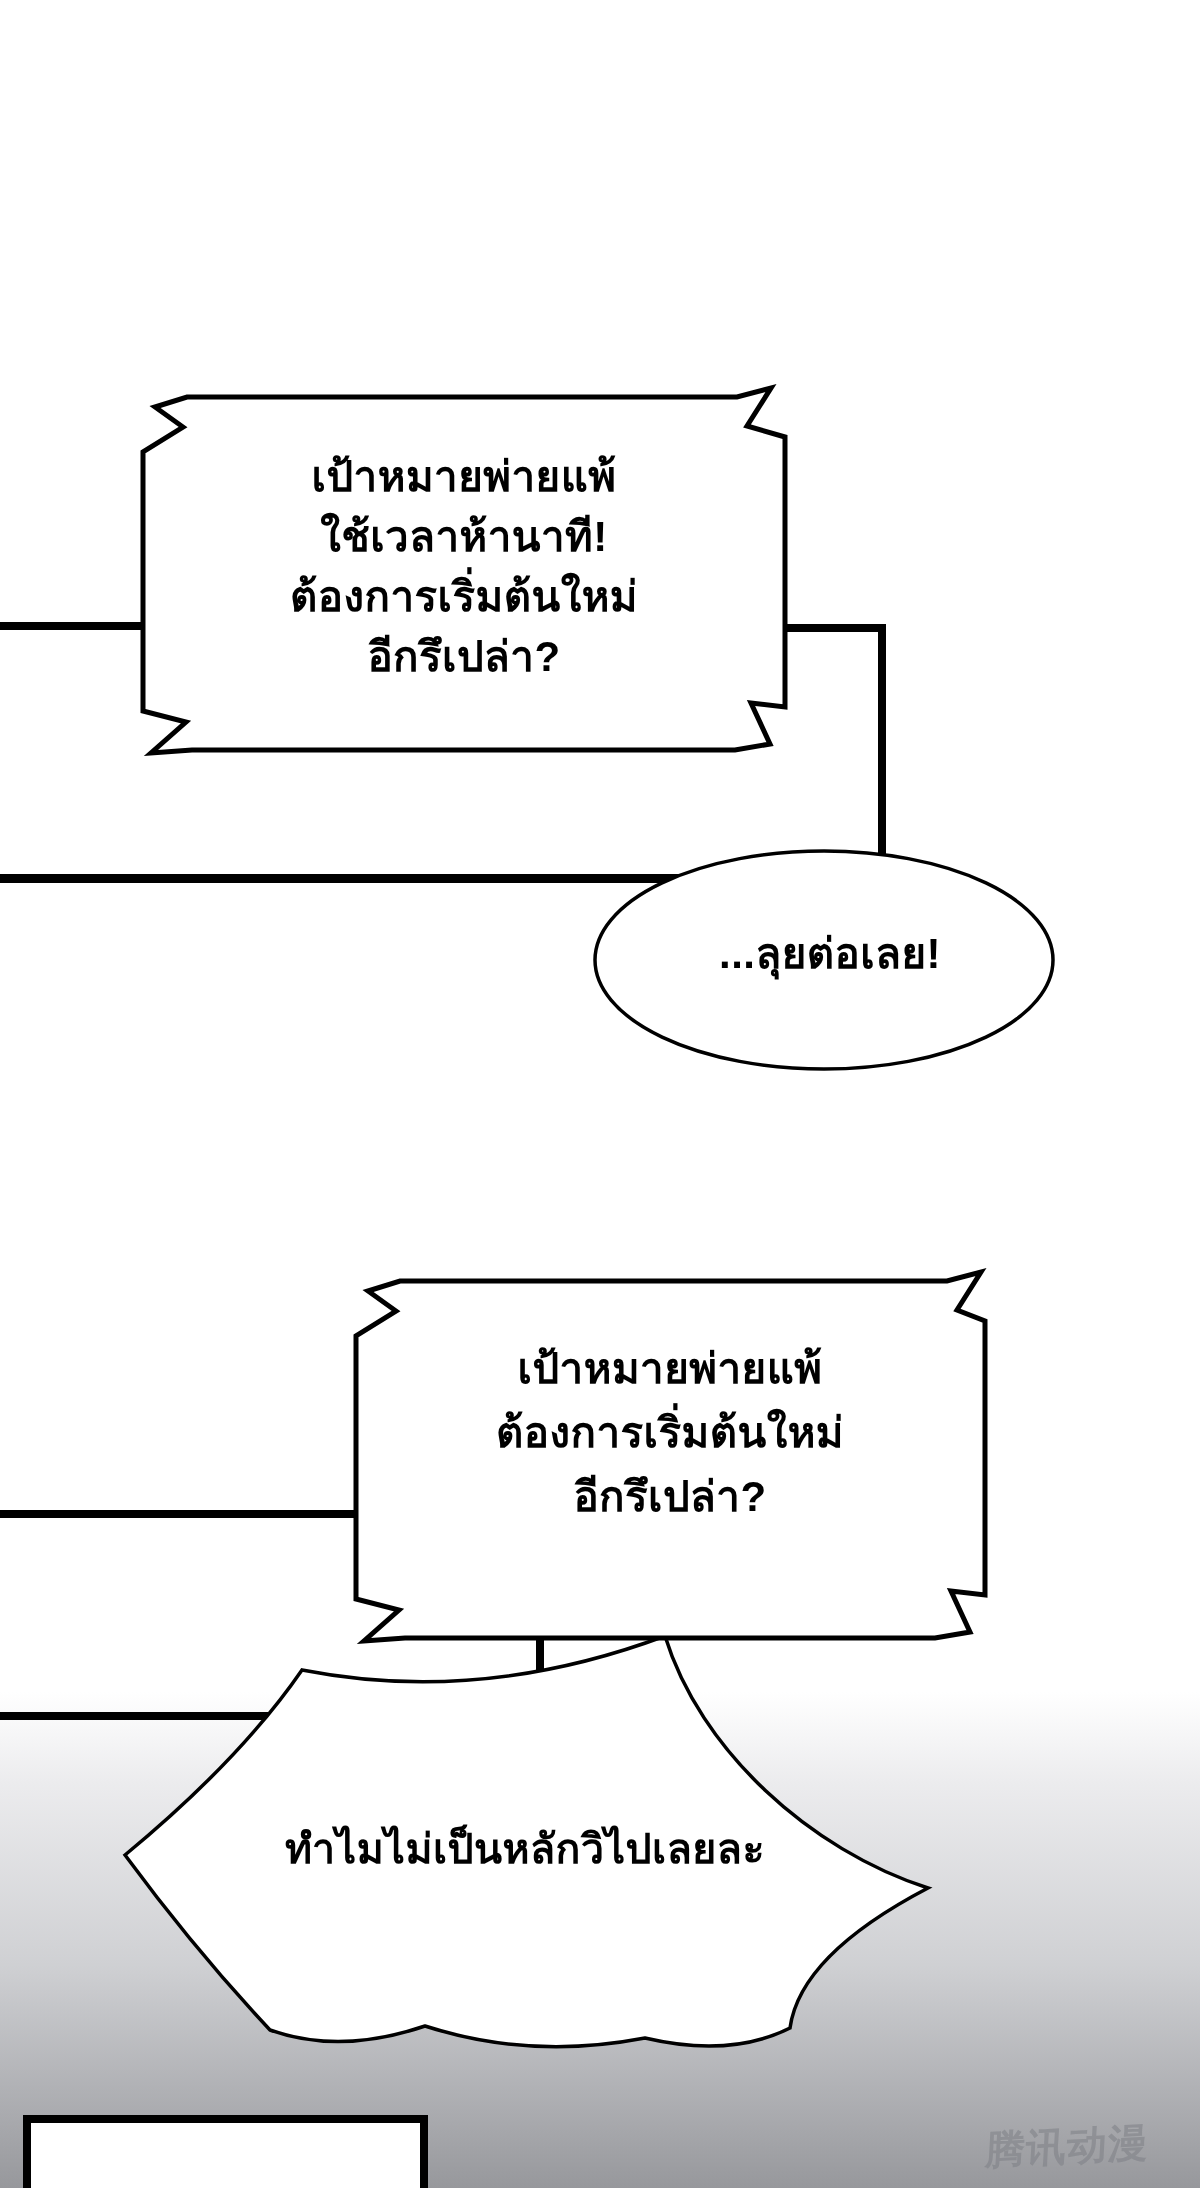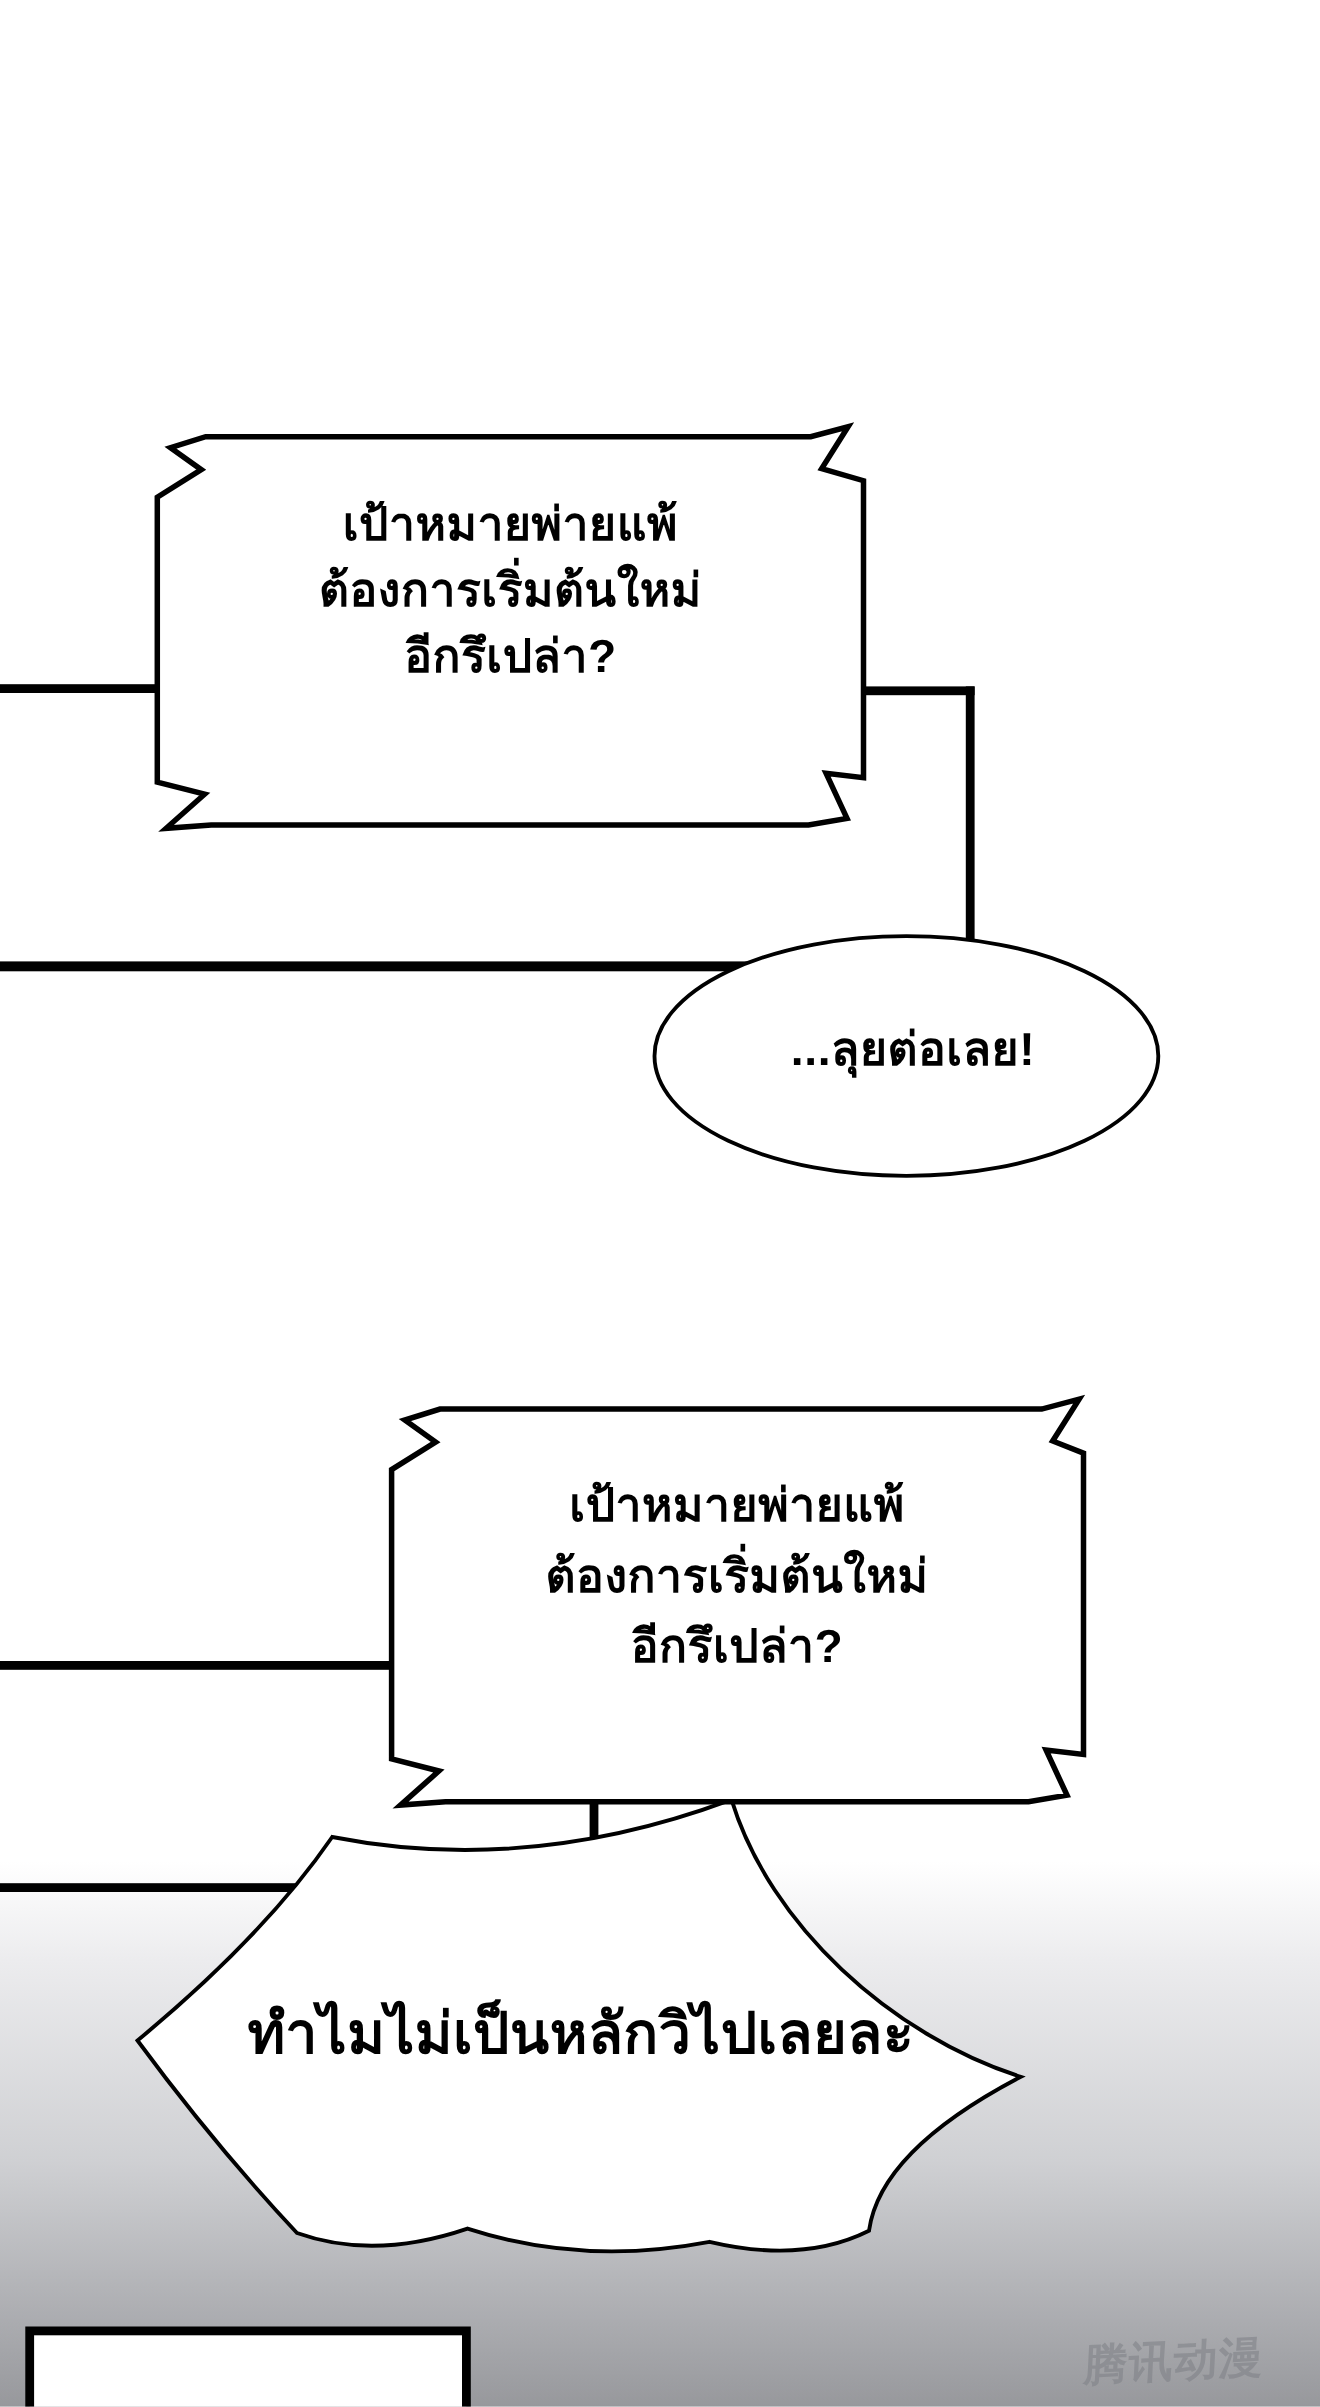--- a/index.html
+++ b/index.html
@@ -26,21 +26,21 @@
     font-weight: 700;
     text-align: center;
     white-space: nowrap;
     letter-spacing: 0.5px;
   }
   .box-text { font-size: 42px; }
   .box-text .line { display: block; }
   #box1-text { left: 164px; top: 447px; width: 600px; line-height: 60px; }
   #box2-text { left: 370px; top: 1337px; width: 600px; line-height: 64px; }
   #ellipse-text { left: 630px; top: 929px; width: 400px; font-size: 42px; line-height: 50px; }
-  #burst-text { left: 225px; top: 1824px; width: 600px; font-size: 52px; line-height: 50px; text-align: center; }
+  #burst-text { left: 225px; top: 1824px; width: 600px; font-size: 41px; line-height: 50px; text-align: center; }
 
   .watermark {
     position: absolute; left: 985px; top: 2118px; width: 200px; height: 54px;
     font-size: 40px; font-weight: 700;
     color: #7e8086; opacity: 0.55;
     transform: rotate(-3deg) skewX(-6deg);
     letter-spacing: 1px;
     white-space: nowrap;
   }
 </style>
@@ -79,20 +79,21 @@
              Q 480,1705 665,1636 Z" fill="#ffffff" stroke="#000" stroke-width="3.5" stroke-linejoin="miter"></path>
 
     <path d="M 400,1281 H 947 L 981,1272 L 957,1310 L 985,1321 V 1595 L 951,1591 L 970,1632 L 935,1638
              H 405 L 364,1641 L 399,1610 L 356,1599 V 1336 L 396,1311 L 368,1291 Z" fill="#ffffff" stroke="#000" stroke-width="5" stroke-linejoin="miter"></path>
 
     <rect x="27" y="2119" width="397" height="80" fill="#ffffff" stroke="#000" stroke-width="8"></rect>
   </svg>
 
   <div class="speech-text box-text" id="box1-text">
     <span class="line">เป้าหมายพ่ายแพ้</span>
+    <span class="line">ใช้เวลาห้านาที!</span>
     <span class="line">ต้องการเริ่มต้นใหม่</span>
     <span class="line">อีกรึเปล่า?</span>
   </div>
 
   <div class="speech-text" id="ellipse-text">...ลุยต่อเลย!</div>
 
   <div class="speech-text box-text" id="box2-text">
     <span class="line">เป้าหมายพ่ายแพ้</span>
     <span class="line">ต้องการเริ่มต้นใหม่</span>
     <span class="line">อีกรึเปล่า?</span>

